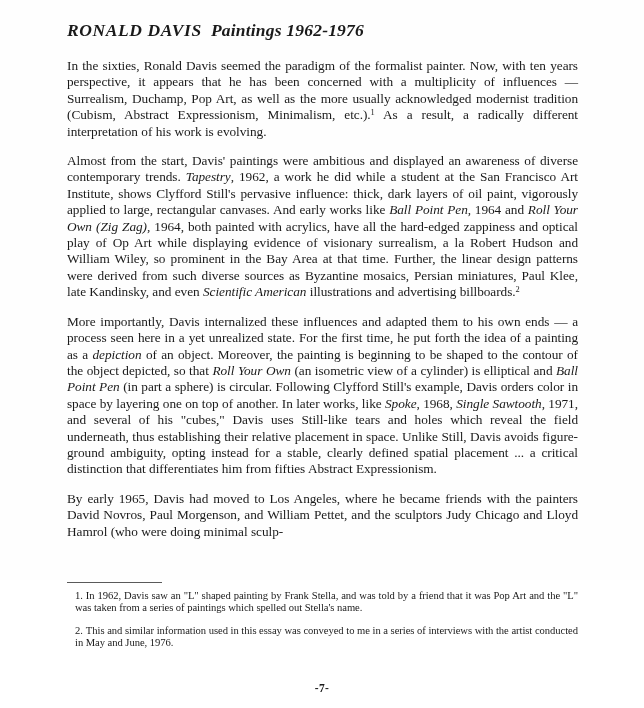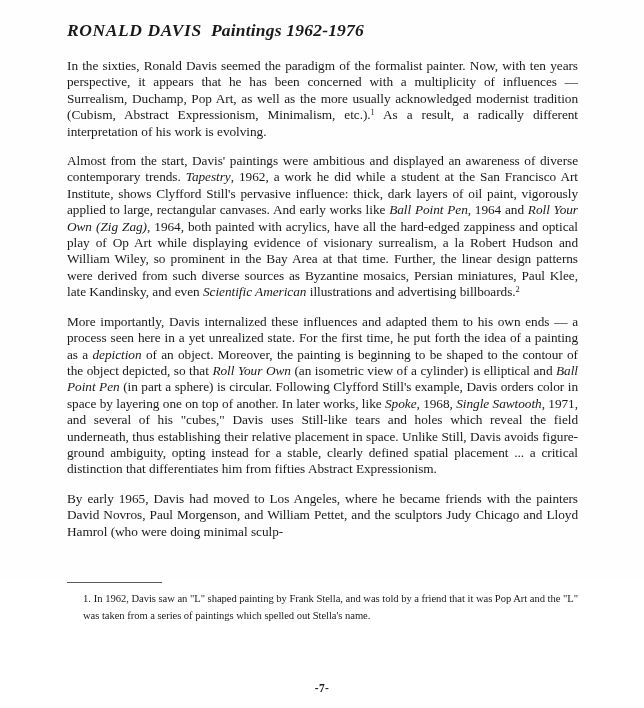--- a/index.html
+++ b/index.html
@@ -67,23 +67,23 @@
   }
   .fn-rule {
     width: 95px;
     height: 1px;
     background: #5a5a5a;
     margin: 0 0 7px 0;
     border: 0;
   }
   .fn-item {
     font-size: 10.6px;
-    line-height: 17px;
+    line-height: 12px;
     text-align: justify;
-    margin: 0 0 11px 16px;
+    margin: 0 0 11px 8px;
     letter-spacing: -0.05px;
   }
   .fn-item:last-child {
     margin-bottom: 0;
   }
   .fn-num {
     margin-right: 3px;
   }
   .page-number {
     position: absolute;
@@ -111,17 +111,18 @@
 
     <p class="body-par">More importantly, Davis internalized these influences and adapted them to his own ends — a process seen here in a yet unrealized state. For the first time, he put forth the idea of a painting as a <i>depiction</i> of an object. Moreover, the painting is beginning to be shaped to the contour of the object depicted, so that <i>Roll Your Own</i> (an isometric view of a cylinder) is elliptical and <i>Ball Point Pen</i> (in part a sphere) is circular. Following Clyfford Still's example, Davis orders color in space by layering one on top of another. In later works, like <i>Spoke</i>, 1968, <i>Single Sawtooth</i>, 1971, and several of his "cubes," Davis uses Still-like tears and holes which reveal the field underneath, thus establishing their relative placement in space. Unlike Still, Davis avoids figure-ground ambiguity, opting instead for a stable, clearly defined spatial placement ... a critical distinction that differentiates him from fifties Abstract Expressionism.</p>
 
     <p class="body-par">By early 1965, Davis had moved to Los Angeles, where he became friends with the painters David Novros, Paul Morgenson, and William Pettet, and the sculptors Judy Chicago and Lloyd Hamrol (who were doing minimal sculp-</p>
 
   </div>
 
   <div class="footnotes">
     <hr class="fn-rule">
     <p class="fn-item"><span class="fn-num">1.</span><span>In 1962, Davis saw an "L" shaped painting by Frank Stella, and was told by a friend that it was Pop Art and the "L" was taken from a series of paintings which spelled out Stella's name.</span></p>
+    <p class="fn-item"><span class="fn-num">2.</span><span>This and similar information used in this essay was conveyed to me in a series of interviews with the artist conducted in May and June, 1976.</span></p>
   </div>
 
   <div class="page-number">-7-</div>
 
 </div>
 
 </body></html>

